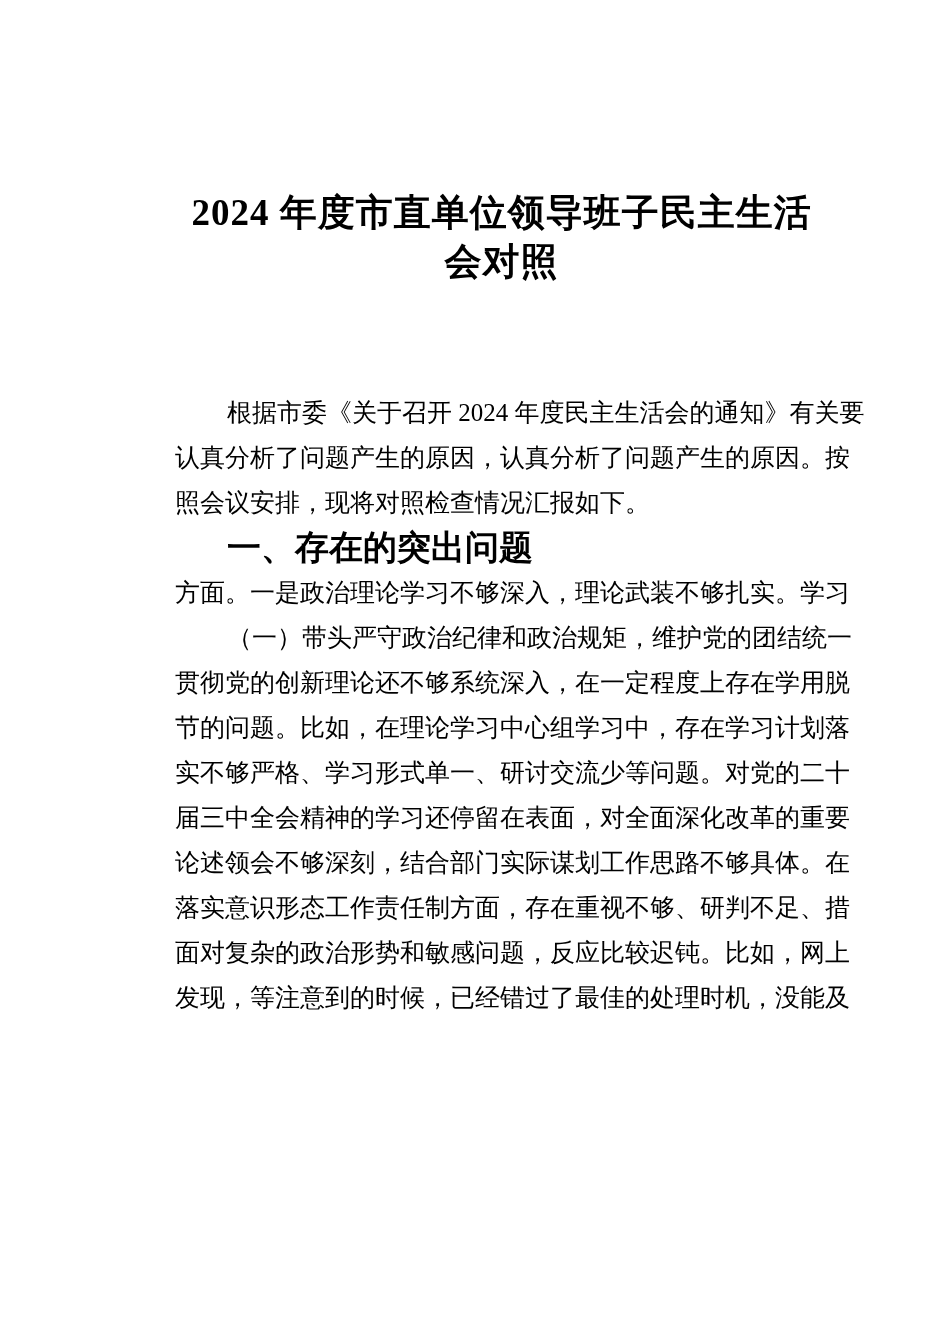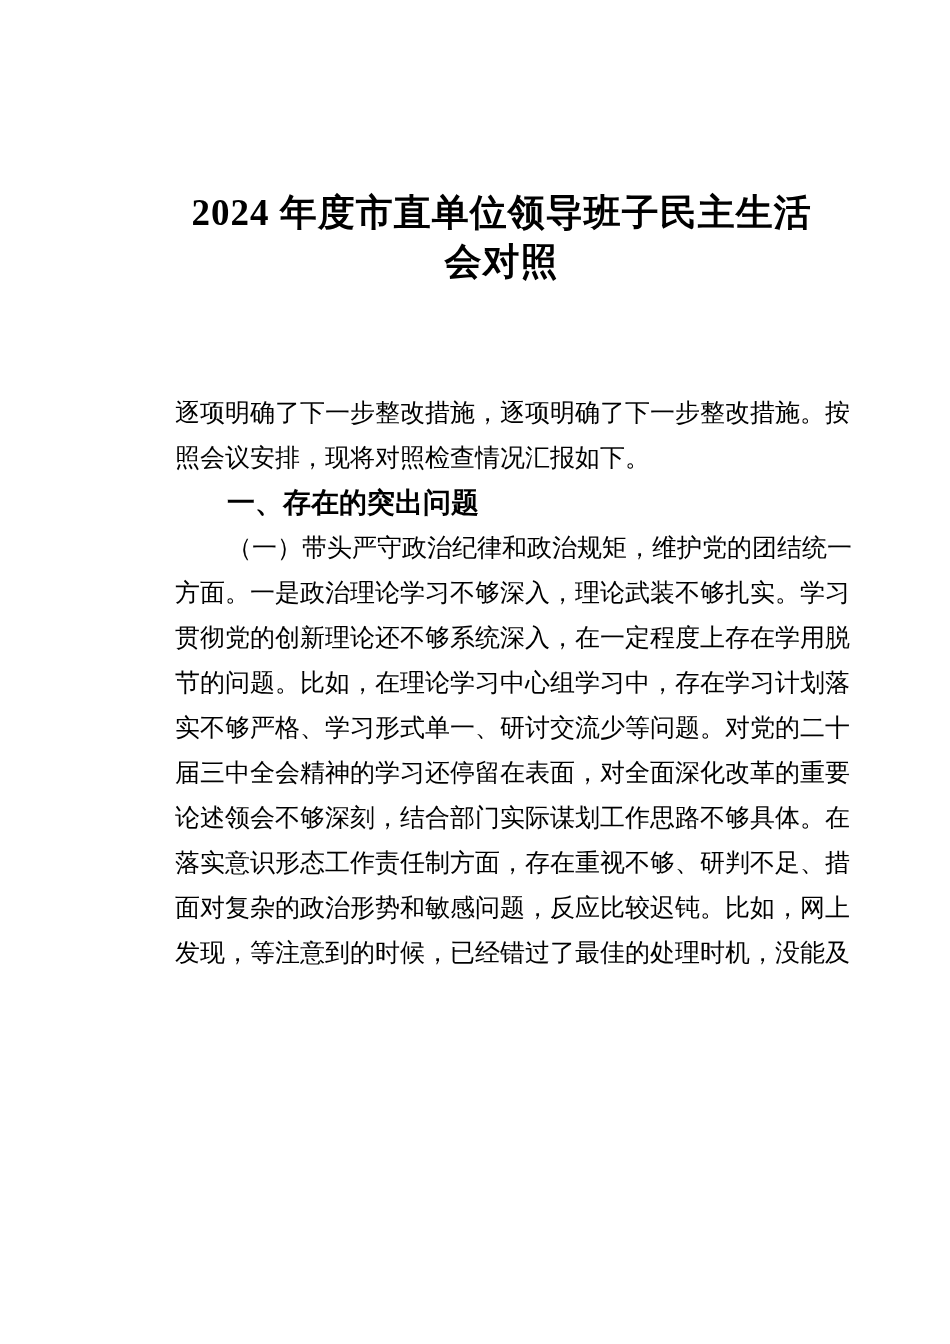--- a/index.html
+++ b/index.html
@@ -36,43 +36,44 @@
     text-justify: inter-character;
     white-space: nowrap;
   }
   .bline.first { text-indent: 52px; }
   .bline.endpara { text-align-last: left; }
   .heading {
     height: 45px;
     line-height: 45px;
     font-family: "Liberation Sans", sans-serif;
     font-weight: 700;
-    font-size: 28px;
+    font-size: 34px;
     text-indent: 52px;
     white-space: nowrap;
   }
 </style>
 </head>
 <body>
 
 <div class="page">
 
   <h1 class="title-block">
     <span class="title-line">2024 年度市直单位领导班子民主生活会对照</span>
   </h1>
 
   <div class="content">
 
-    <div class="bline">逐项明确了下一步整改措施，逐项明确了下一步整改措施。按</div>
+    <div class="bline first">根据市委《关于召开 2024 年度民主生活会的通知》有关要</div>
+    <div class="bline">认真分析了问题产生的原因，认真分析了问题产生的原因。按</div>
     <div class="bline endpara">照会议安排，现将对照检查情况汇报如下。</div>
 
     <div class="heading">一、存在的突出问题</div>
 
+    <div class="bline">方面。一是政治理论学习不够深入，理论武装不够扎实。学习</div>
     <div class="bline first">（一）带头严守政治纪律和政治规矩，维护党的团结统一</div>
-    <div class="bline">方面。一是政治理论学习不够深入，理论武装不够扎实。学习</div>
     <div class="bline">贯彻党的创新理论还不够系统深入，在一定程度上存在学用脱</div>
     <div class="bline">节的问题。比如，在理论学习中心组学习中，存在学习计划落</div>
     <div class="bline">实不够严格、学习形式单一、研讨交流少等问题。对党的二十</div>
     <div class="bline">届三中全会精神的学习还停留在表面，对全面深化改革的重要</div>
     <div class="bline">论述领会不够深刻，结合部门实际谋划工作思路不够具体。在</div>
     <div class="bline">落实意识形态工作责任制方面，存在重视不够、研判不足、措</div>
     <div class="bline">面对复杂的政治形势和敏感问题，反应比较迟钝。比如，网上</div>
     <div class="bline">发现，等注意到的时候，已经错过了最佳的处理时机，没能及</div>
 
   </div>

